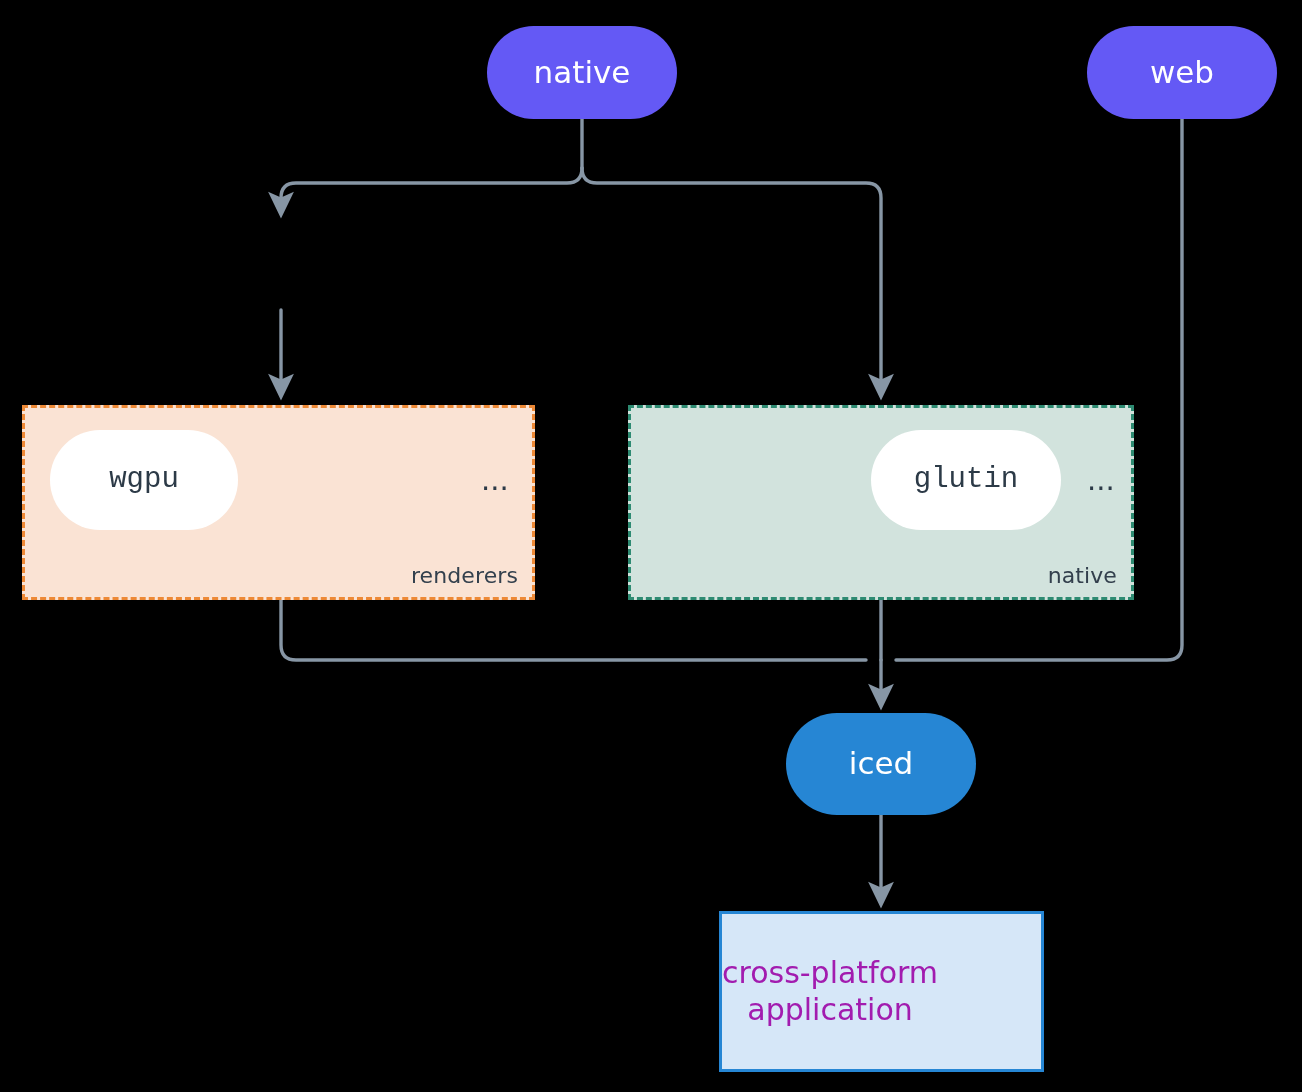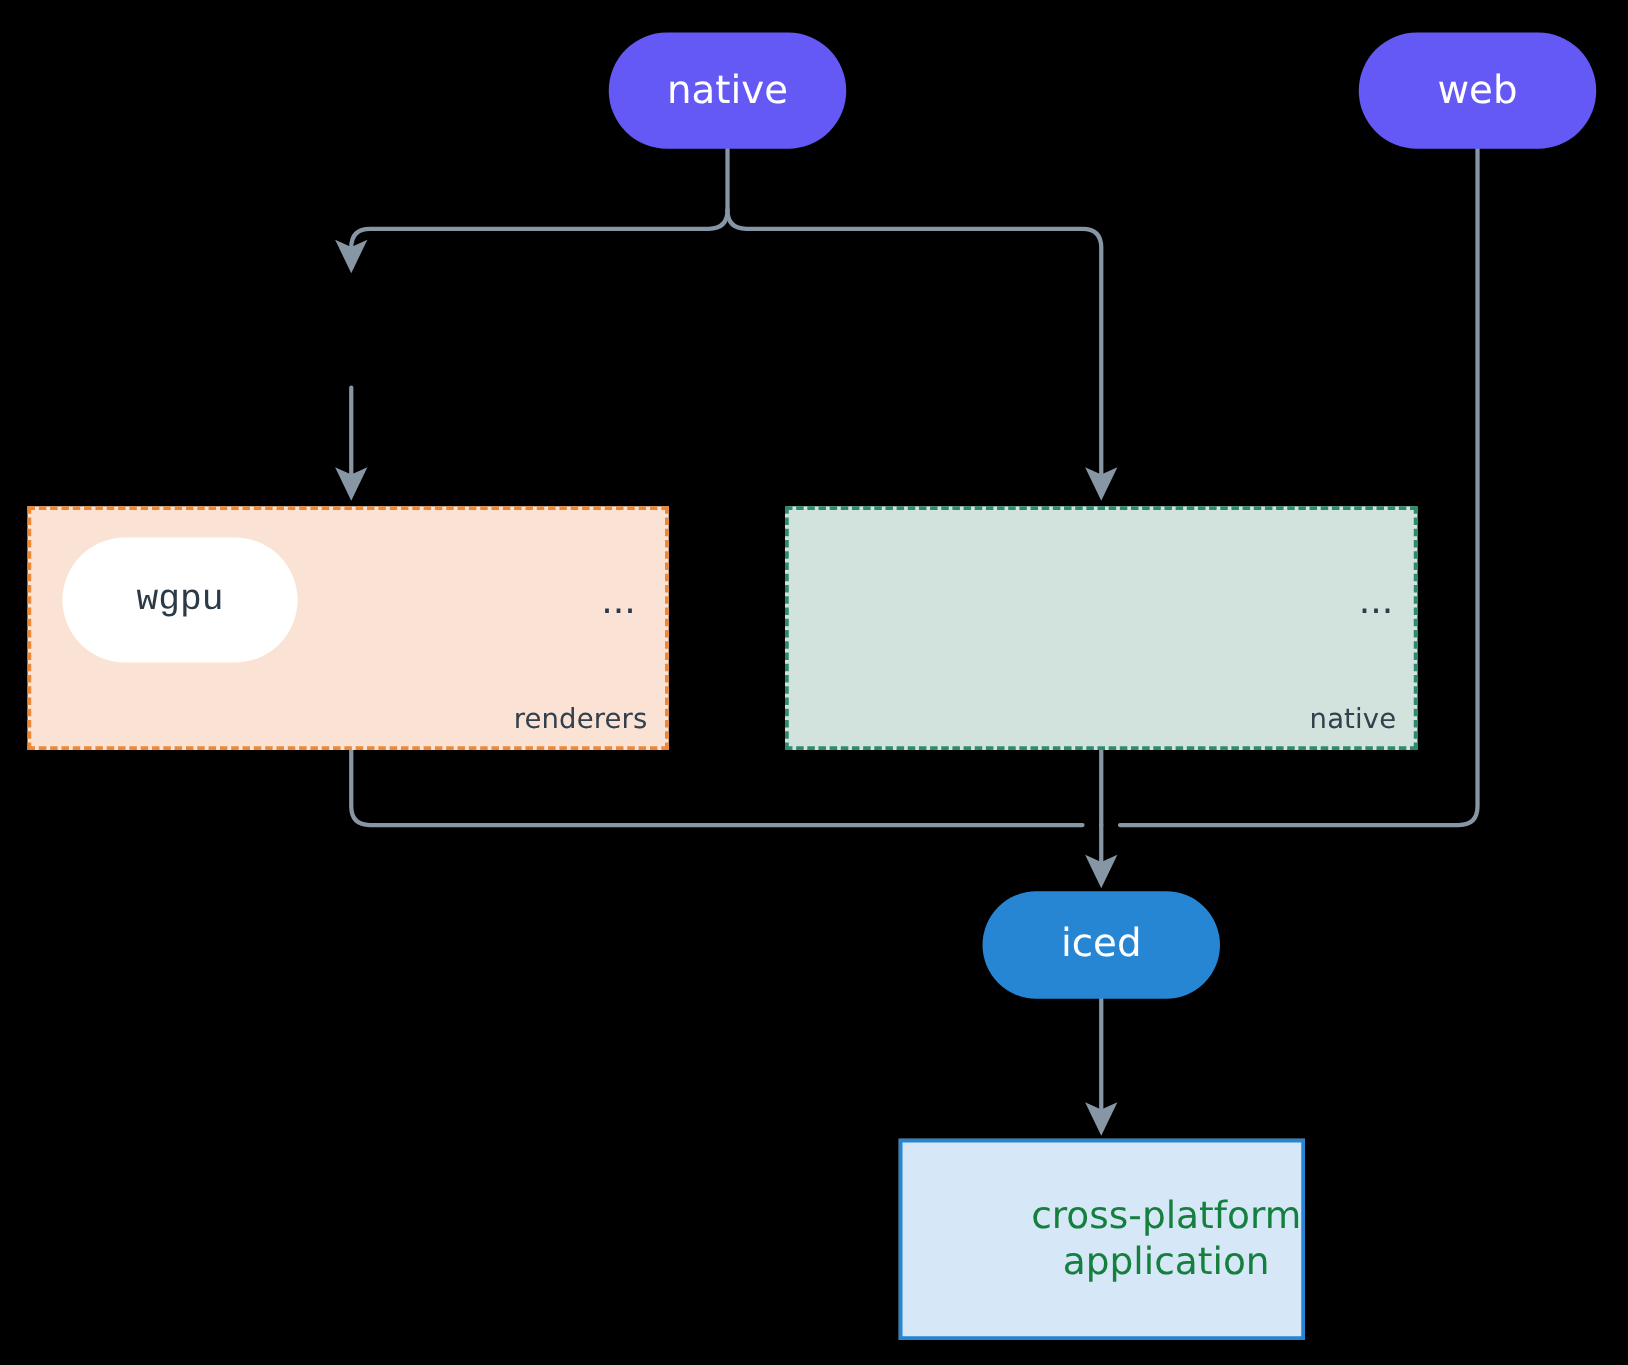--- a/index.html
+++ b/index.html
@@ -94,24 +94,24 @@
     color: #ffffff;
     font-size: 31px;
   }
 
   
   .app-box {
     position: absolute;
     box-sizing: border-box;
     display: flex;
     align-items: center;
-    justify-content: flex-end;
+    justify-content: flex-start;
     border-width: 3px;
     border-style: solid;
-    color: #15803d;
+    color: #a21caf;
     font-size: 30px;
     text-align: center;
   }
 </style>
 </head>
 <body>
 
 <div id="diagram-root">
 
   <svg class="edge-layer" viewBox="0 0 1302 1092" width="1302" height="1092" aria-hidden="true">
@@ -163,24 +163,27 @@
 
 
   <span class="ellipsis" style="left:481px; top:466px;">...</span>
 
   <div class="group-box" style="left:628px; top:405px; width:506px; height:195px;
               background:#d2e3dd; border-color:#2e8b72;">
     <span class="group-caption">native</span>
   </div>
 
 
+  <div class="leaf-pill" style="left:871px; top:430px; width:190px; height:100px;">
+    <span class="node-label">glutin</span>
+  </div>
 
   <span class="ellipsis" style="left:1087px; top:466px;">...</span>
 
-  <div class="node pill iced-node" style="left:786px; top:713px; width:190px; height:86px; background:#2686d4;">
+  <div class="node pill iced-node" style="left:786px; top:713px; width:190px; height:102px; background:#2686d4;">
     <span class="node-label">iced</span>
   </div>
 
   <div class="app-box" style="left:719px; top:911px; width:325px; height:161px;
               background:#d6e7f8; border-color:#2686d4;">
     <span class="node-label">cross-platform
 application</span>
   </div>
 
 </div>

